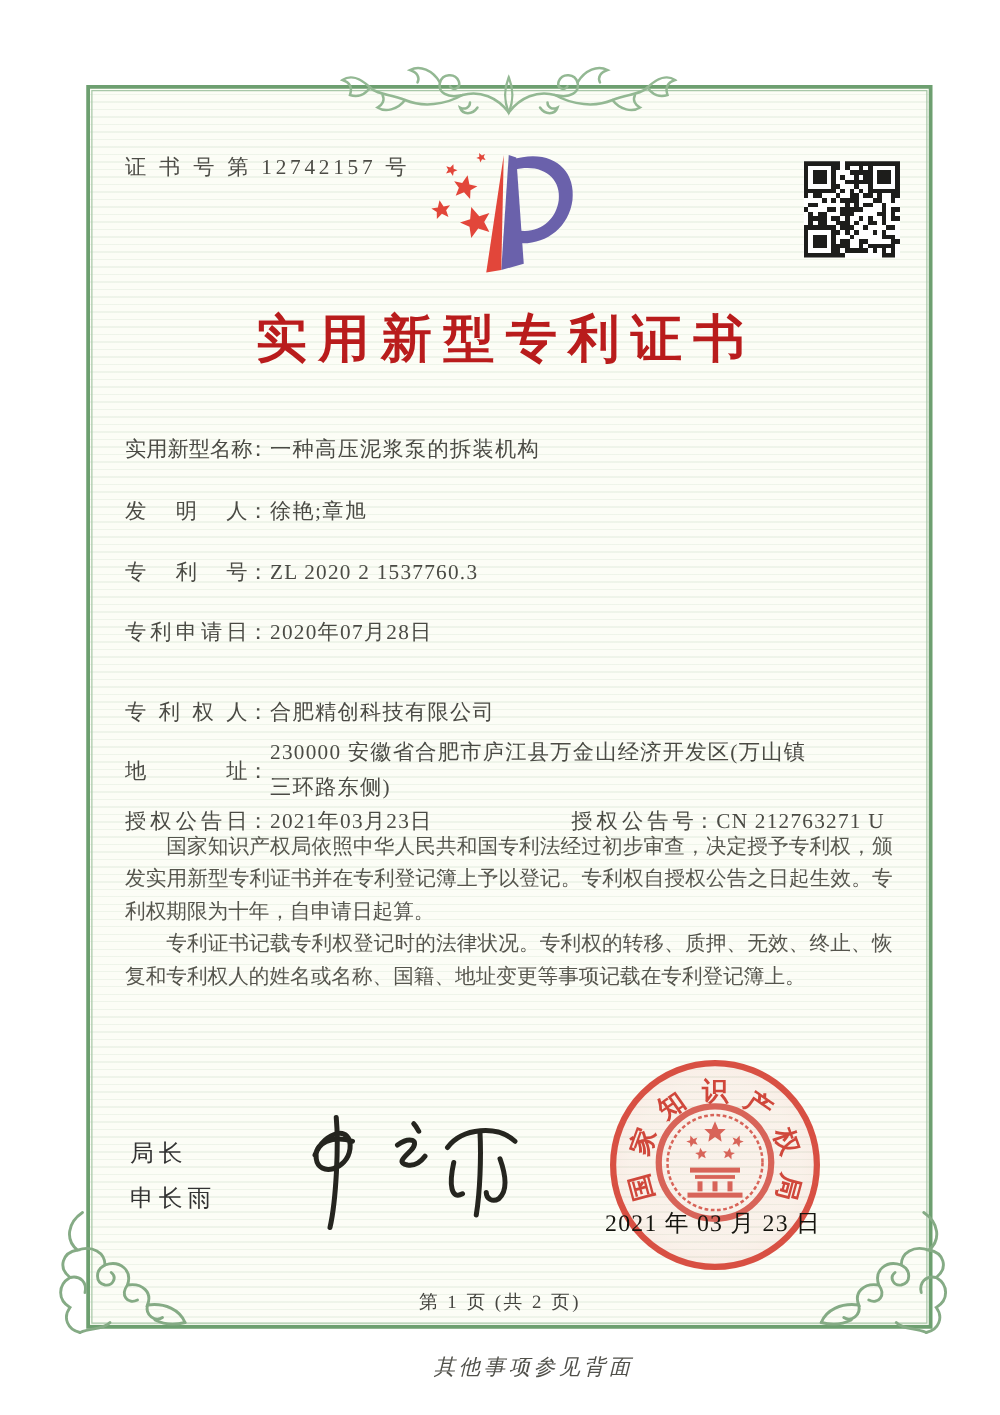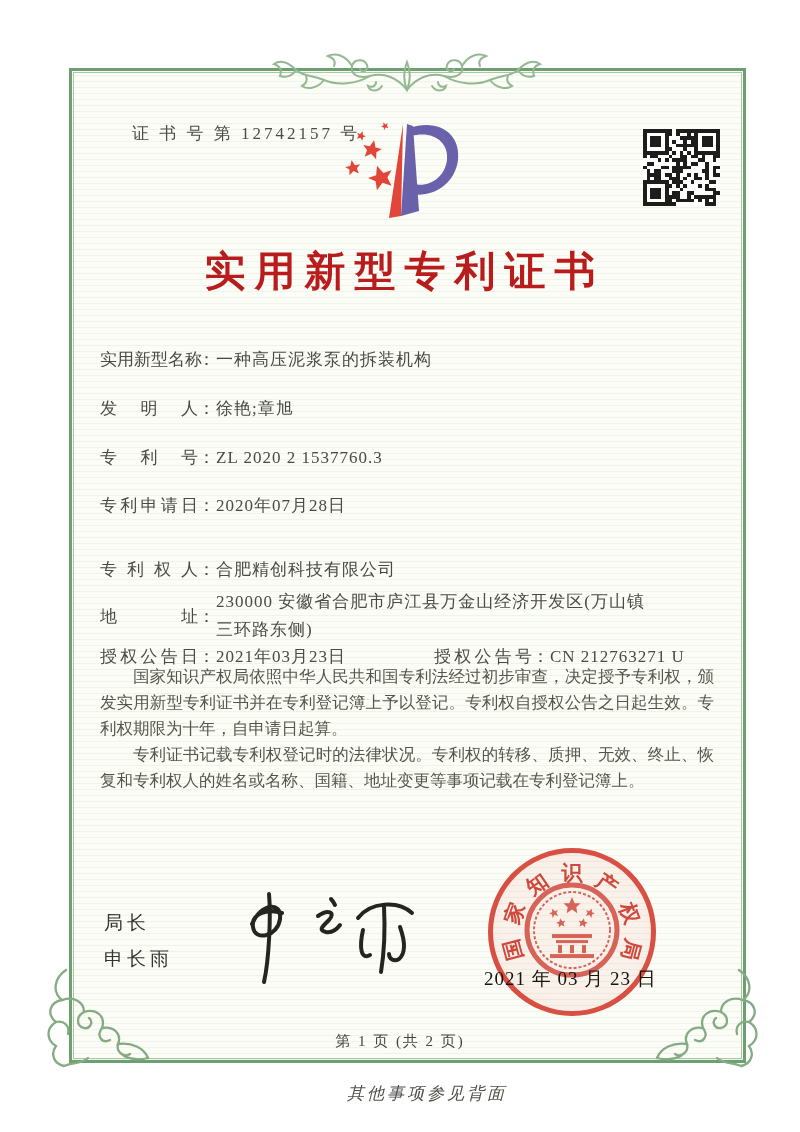--- a/index.html
+++ b/index.html
@@ -27,21 +27,21 @@
 
   
   .ornament { position:absolute; pointer-events:none; }
   .orn-top { left:272px; top:28px; width:270px; height:76px; }
   .orn-bl  { left:44px;  top:968px; width:115px; height:102px; }
   .orn-br  { left:646px; top:968px; width:115px; height:102px; transform:scaleX(-1); }
 
   
   .cert-no {
     position:absolute; left:100px; top:122px;
-    font-size:17px; letter-spacing:3px; color:#4c4c46;margin-left:32px;
+    font-size:17px; letter-spacing:3px; color:#4c4c46;
   }
   .logo { position:absolute; left:339px; top:116px; width:126px; height:114px; }
   .qr   { position:absolute; left:643px; top:129px; width:77px; height:77px; background:#fff; }
   .title {
     position:absolute; left:0; top:244px; width:800px;
     text-align:center; font-size:41px; font-weight:700;
     letter-spacing:9px; color:#b91c1c; text-indent:9px;
   }
 
   
@@ -51,21 +51,21 @@
     display:inline-block; width:98px;
     text-align:justify; text-align-last:justify; white-space:nowrap;
     letter-spacing:0;
   }
   .fcolon { display:inline-block; width:18px; }
   .fvalue { display:inline-block; letter-spacing:1px; }
   .r0 { top:10px; }  .r1 { top:59px; }  .r2 { top:108px; }
   .r3 { top:156px; } .r4 { top:220px; } .r5 { top:250px; }
   .r6 { top:307px; }
   .addr-value { width:432px; line-height:28px; }
-  .dual-second { margin-left:88px; }
+  .dual-second { margin-left:111px; }
 
   
   .paras {
     position:absolute; left:100px; top:664px; width:614px;
     font-size:16.5px; line-height:26px; color:#55554d; text-align:justify;
   }
   .paras p { text-indent:2em; margin:0; }
 
   
   .signer-role { position:absolute; left:104px; top:910px; font-size:19px; color:#333; letter-spacing:4px; }

